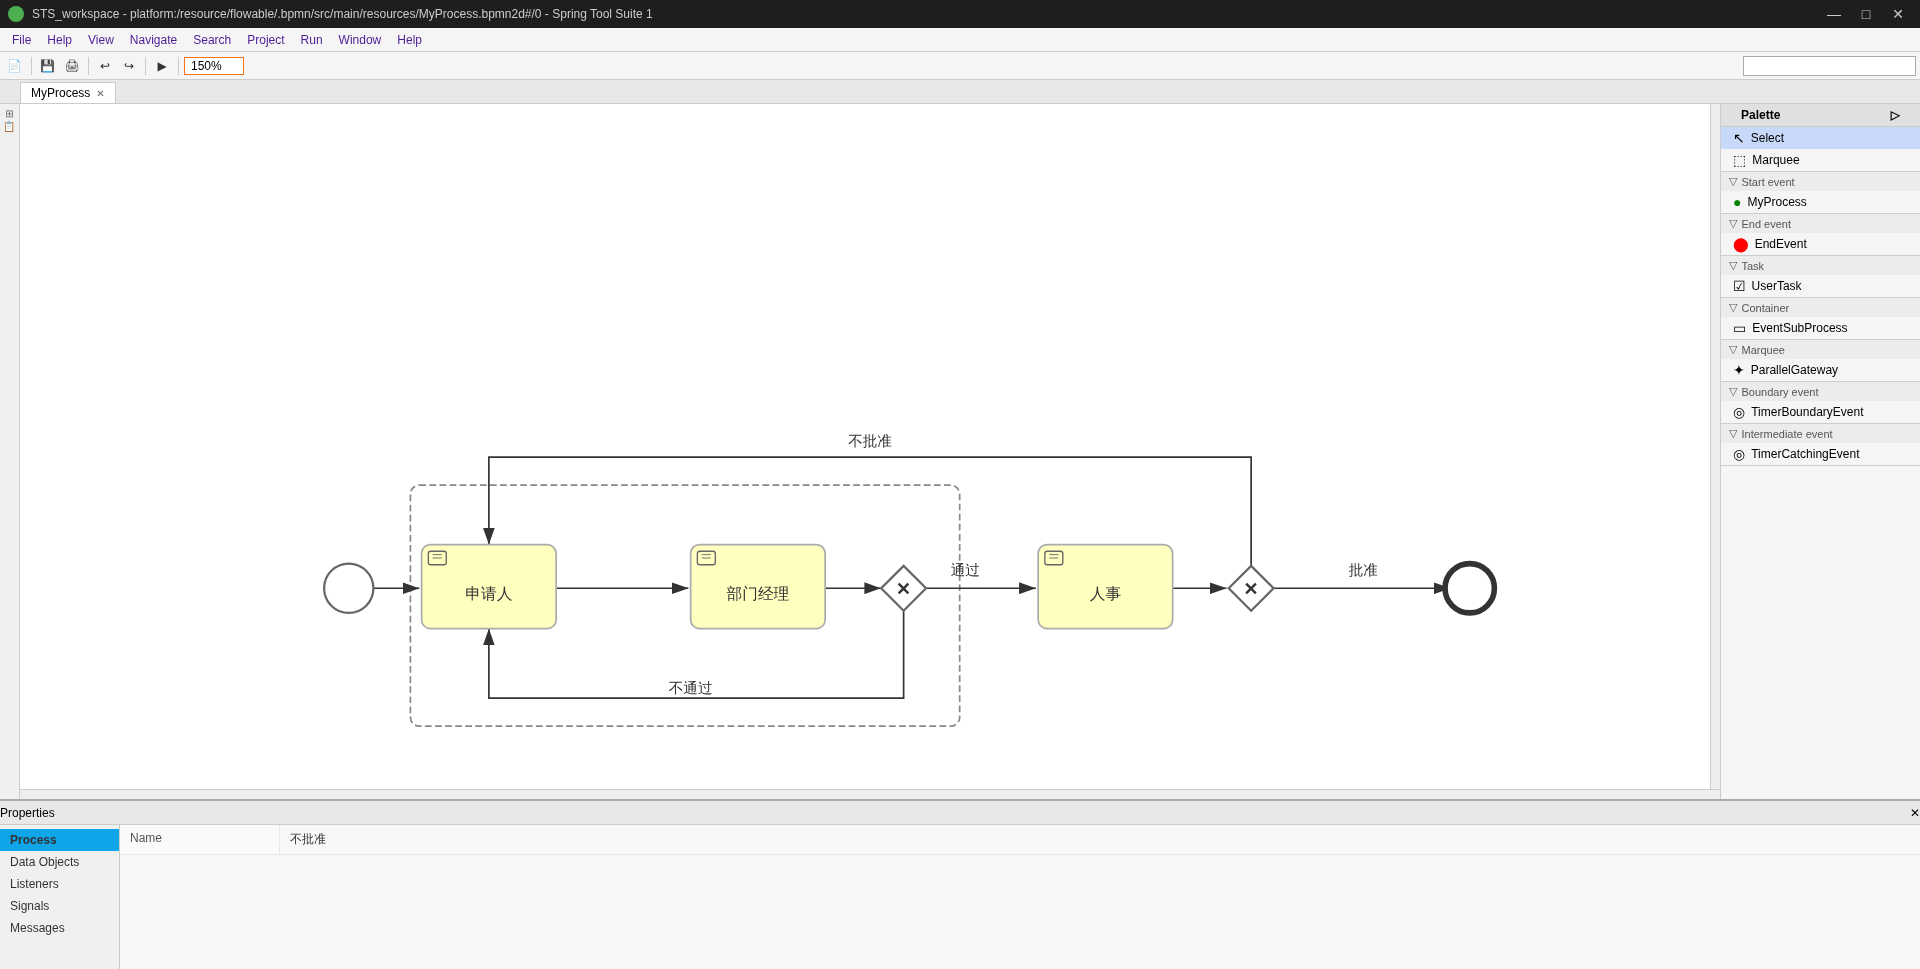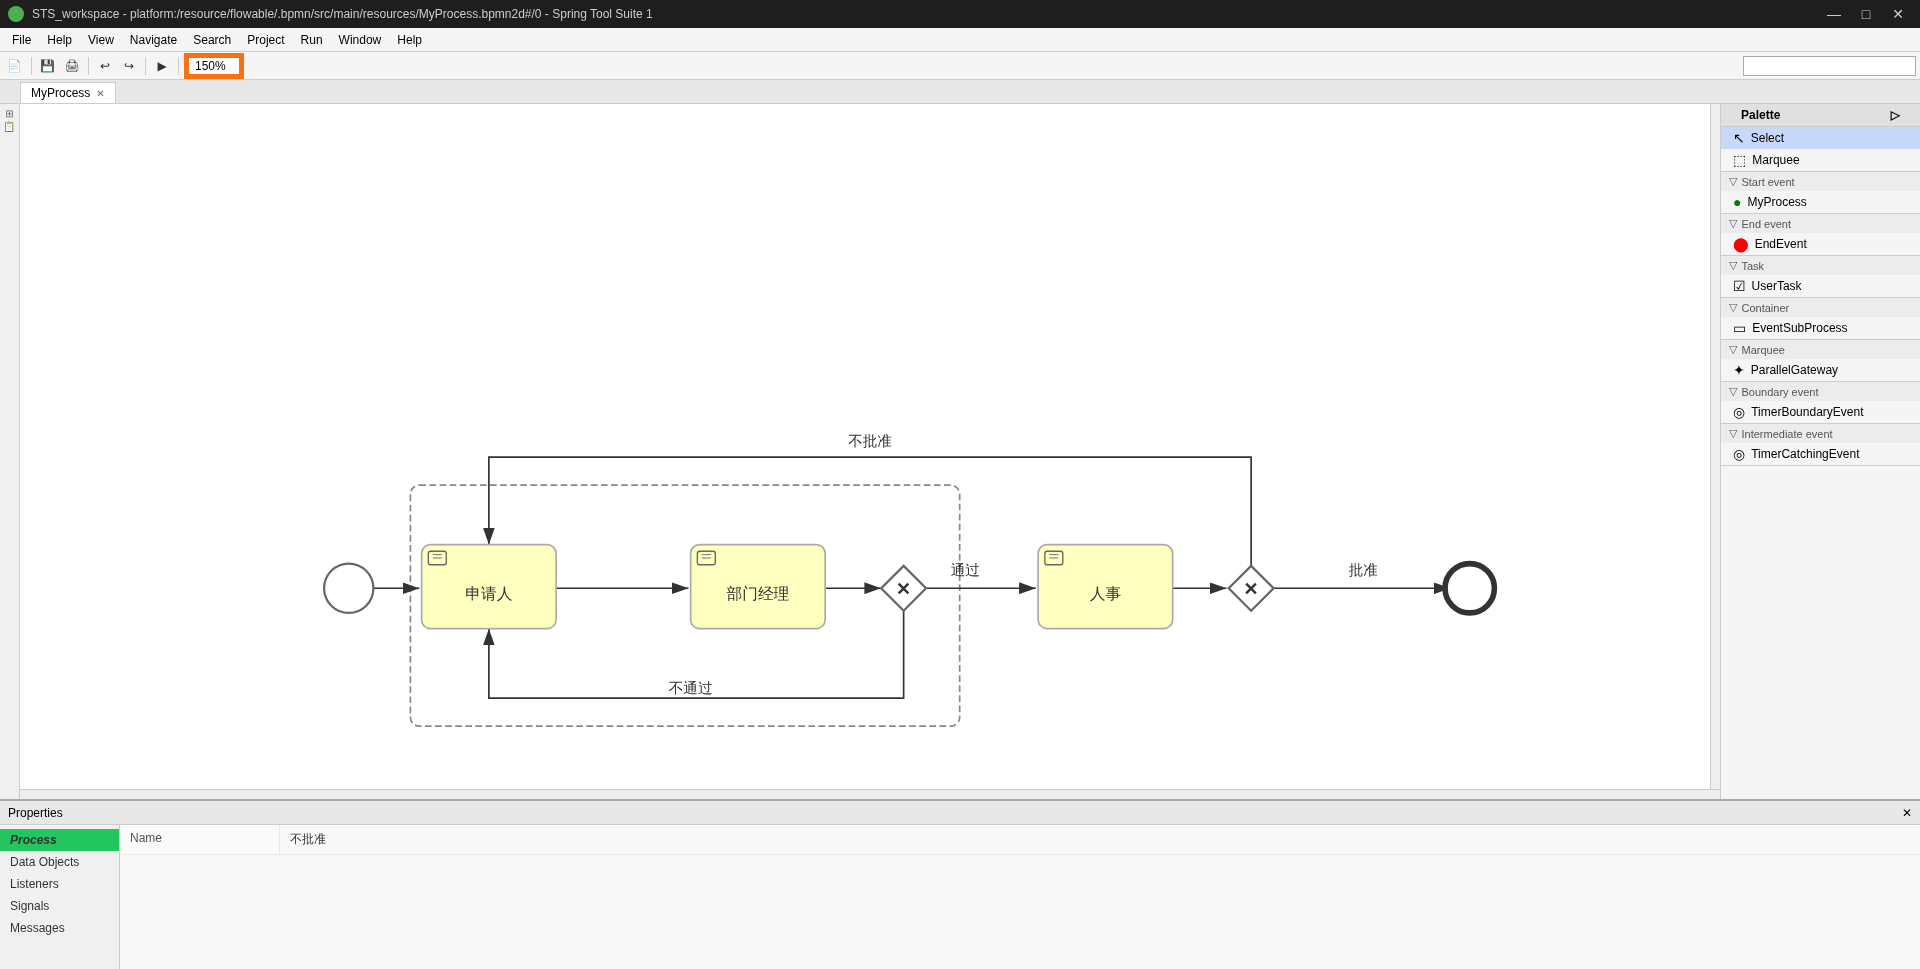--- a/index.html
+++ b/index.html
@@ -27,21 +27,21 @@
       border-bottom: 1px solid #ccc;
       height: 24px;
       display: flex;
       align-items: center;
       padding: 0 4px;
     }
     #menubar .menu-item {
       padding: 2px 8px;
       cursor: pointer;
       font-size: 12px;
-      color: #000000;
+      color: #4c1d95;
     }
 
     
     #toolbar {
       background: #f5f5f5;
       border-bottom: 1px solid #ccc;
       height: 28px;
       display: flex;
       align-items: center;
       padding: 0 4px;
@@ -51,21 +51,21 @@
       width: 22px; height: 22px;
       background: transparent;
       border: 1px solid transparent;
       cursor: pointer;
       display: flex; align-items: center; justify-content: center;
       font-size: 12px;
       color: #333;
     }
     .toolbar-sep { width: 1px; height: 18px; background: #ccc; margin: 0 3px; }
     .zoom-box {
-      border: 5px solid #f97316;
+      border: 1px solid #f97316;
       padding: 1px 6px;
       font-size: 12px;
       background: white;
       min-width: 60px;
     }
     .quick-access {
       margin-left: auto;
       border: 1px solid #aaa;
       padding: 2px 8px;
       background: white;
@@ -169,21 +169,21 @@
       background: #f8f8f8;
       display: flex;
       flex-direction: column;
     }
     #bottom-toolbar {
       background: #e8e8e8;
       border-bottom: 1px solid #ccc;
       height: 24px;
       display: flex;
       align-items: center;
-      padding: 0 8px;
+      padding: 0 0;
       gap: 6px;
     }
     #bottom-content {
       display: flex;
       flex: 1;
       overflow: hidden;
     }
     #properties-tabs {
       width: 120px;
       border-right: 1px solid #ccc;
@@ -191,21 +191,21 @@
       display: flex;
       flex-direction: column;
       padding-top: 4px;
     }
     .prop-tab {
       padding: 4px 10px;
       font-size: 12px;
       cursor: pointer;
       color: #333;
     }
-    .prop-tab.active { background: #22c55e; font-weight: bold; font-style: italic; }
+    .prop-tab.active { background: #0ea5e9; font-weight: bold; }
     #properties-grid {
       flex: 1;
       overflow-y: auto;
     }
     .prop-row {
       display: flex;
       border-bottom: 1px solid #e8e8e8;
       min-height: 28px;
     }
     .prop-label {

